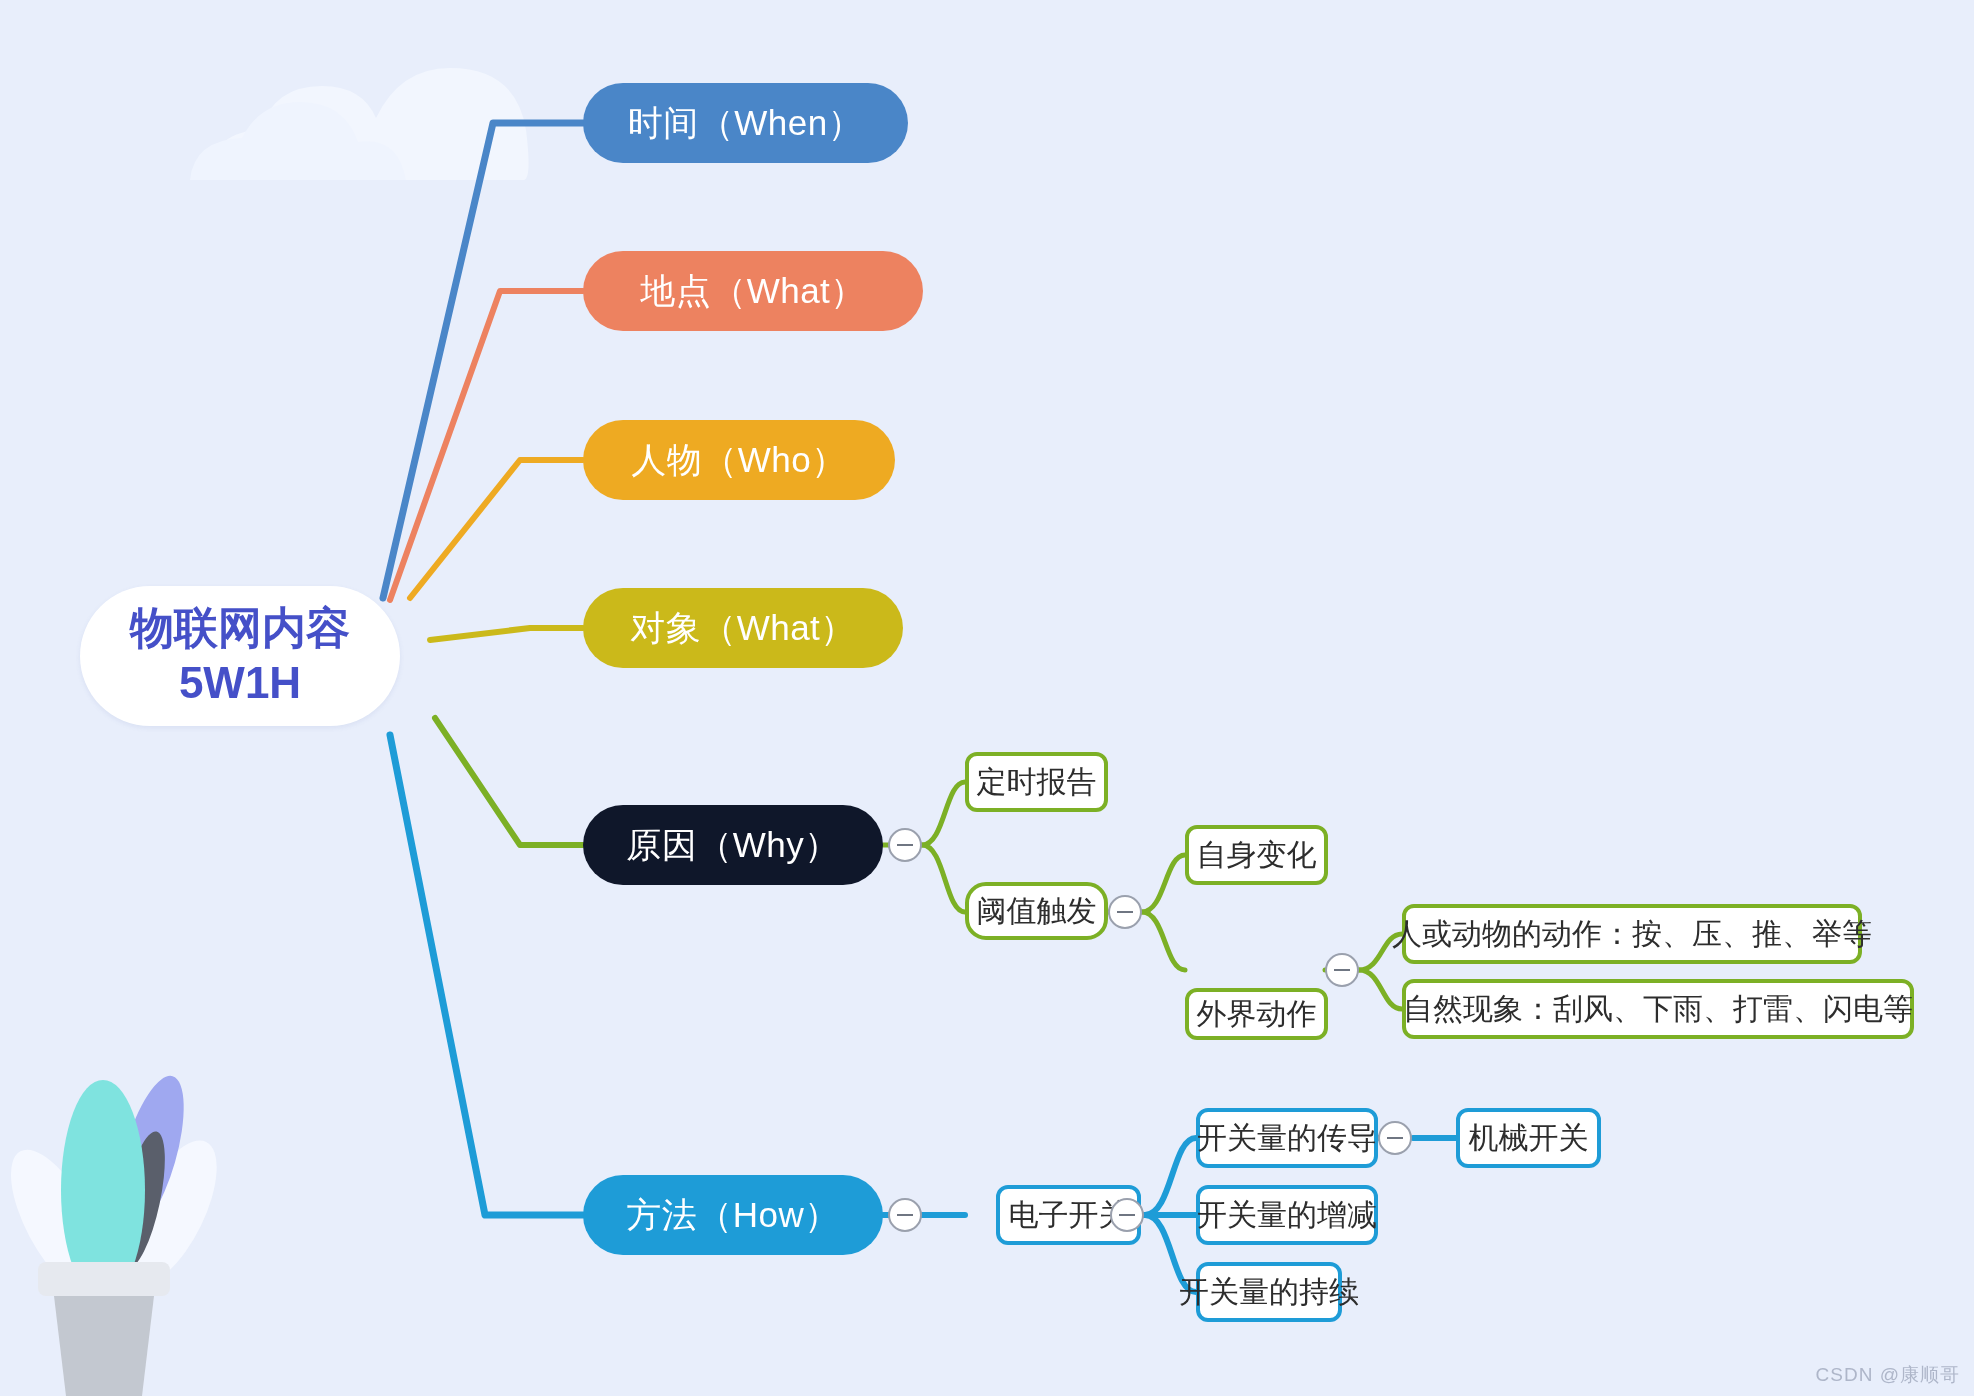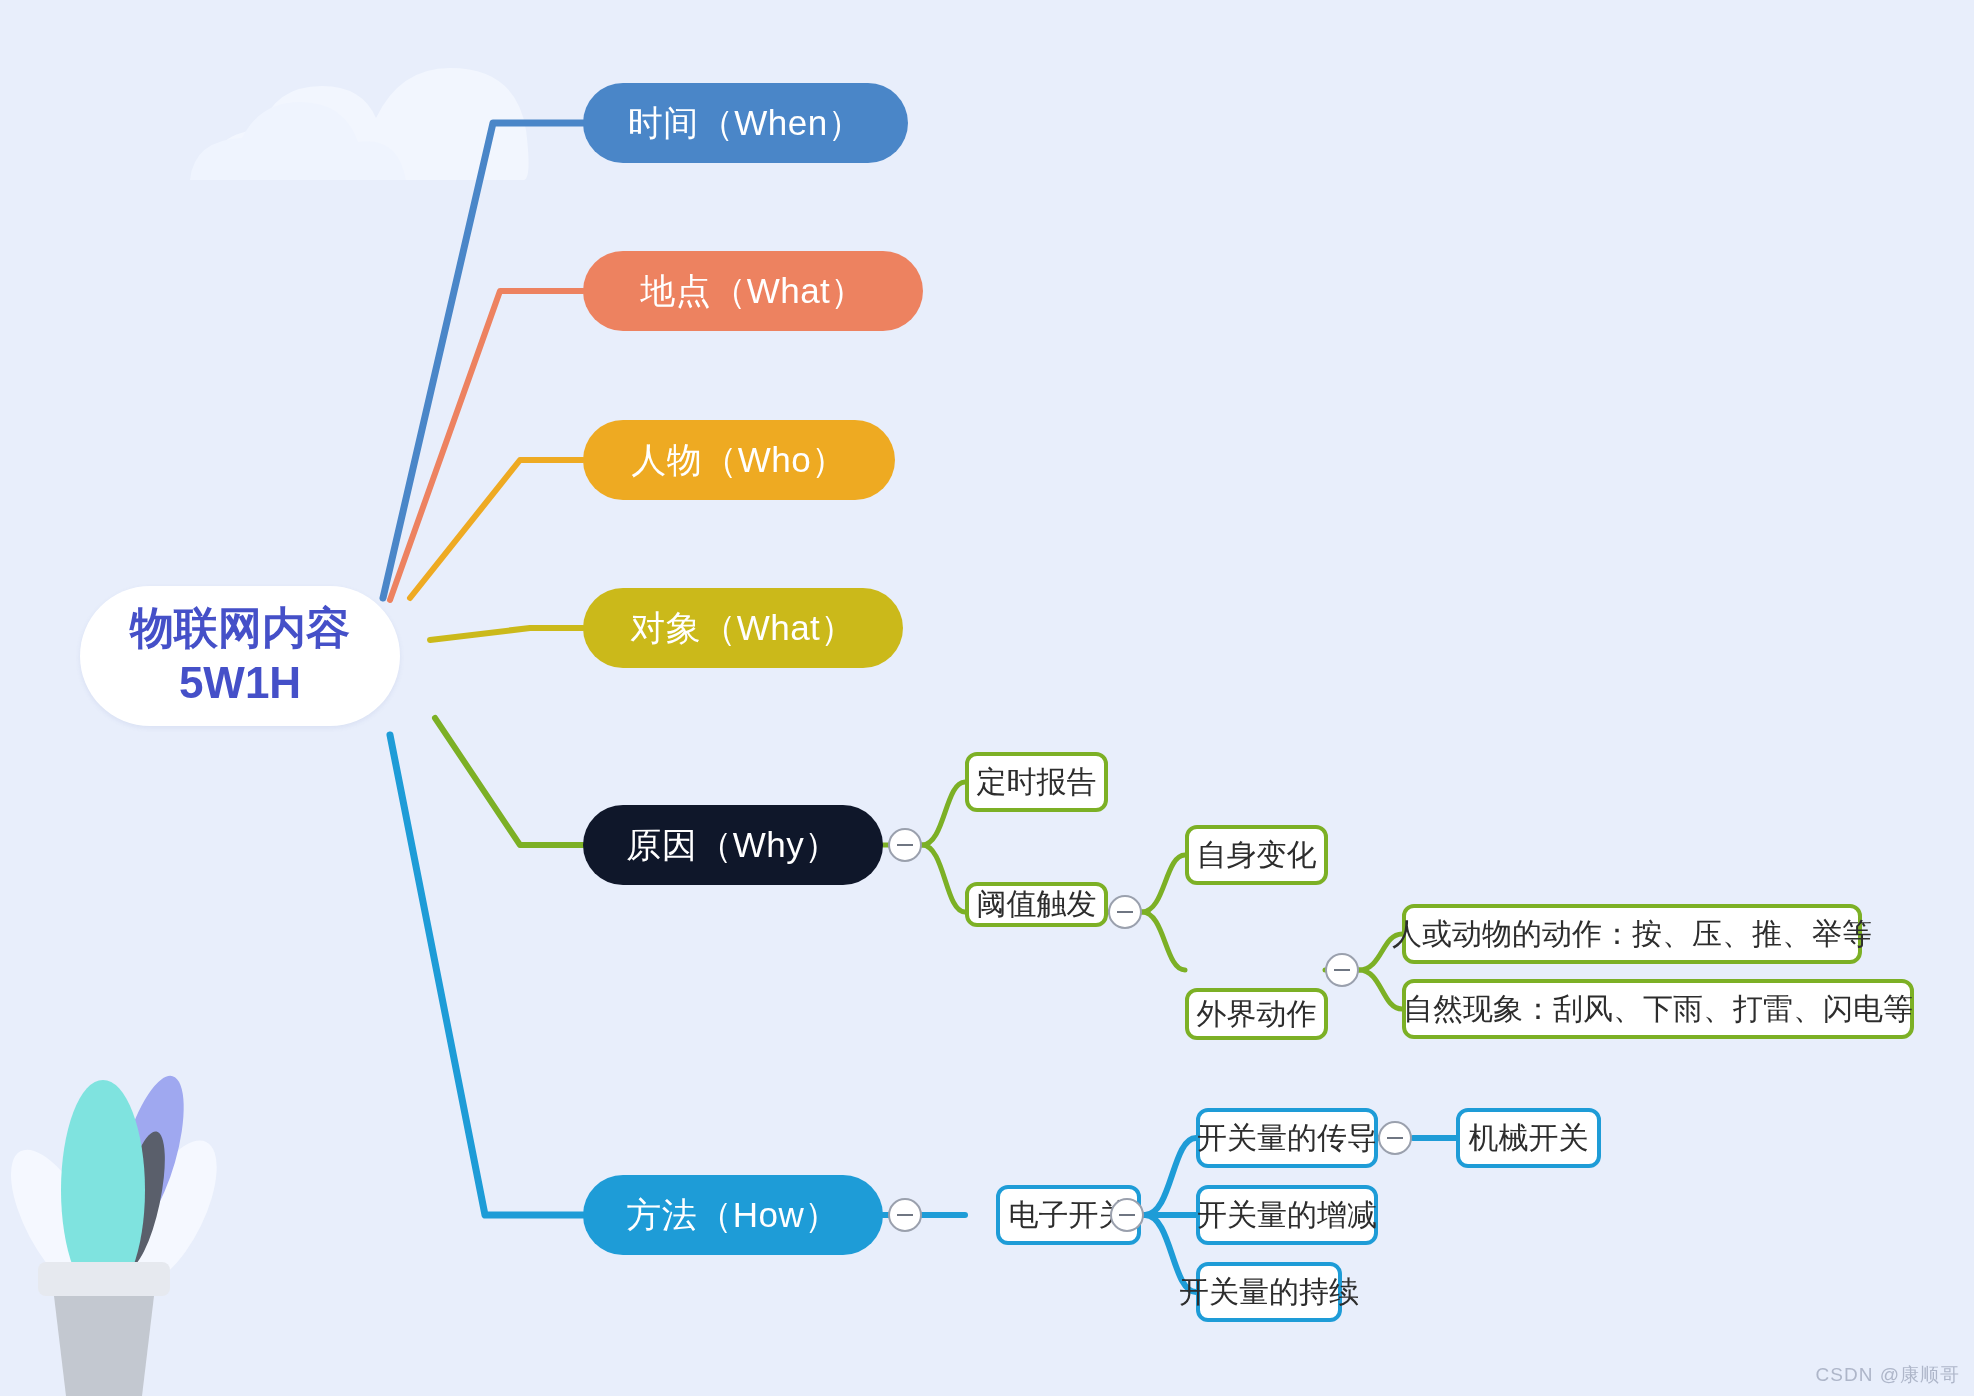--- a/index.html
+++ b/index.html
@@ -194,21 +194,21 @@
     <span>方法（How）</span>
   </div>
   <div class="toggle" style="left:888px; top:1198px;">
     <span class="bar"></span>
   </div>
 
   <div class="node box" style="left:965px; top:752px; width:143px; height:60px; border-color:#7cb025;">
     <span>定时报告</span>
   </div>
 
-  <div class="node box" style="left:965px; top:882px; width:143px; height:45px; border-color:#7cb025;">
+  <div class="node box" style="left:965px; top:882px; width:143px; height:58px; border-color:#7cb025;border-radius:21px;">
     <span>阈值触发</span>
   </div>
   <div class="toggle" style="left:1108px; top:895px;">
     <span class="bar"></span>
   </div>
 
   <div class="node box" style="left:1185px; top:825px; width:143px; height:60px; border-color:#7cb025;">
     <span>自身变化</span>
   </div>
 

